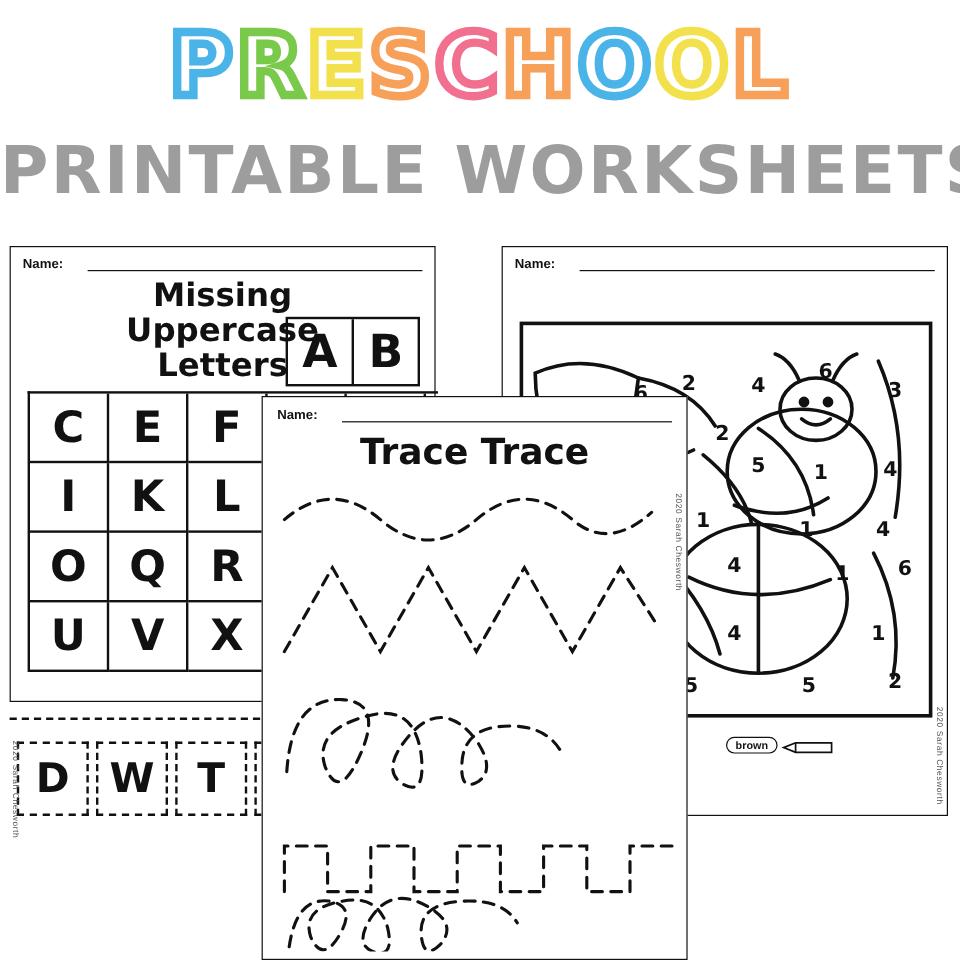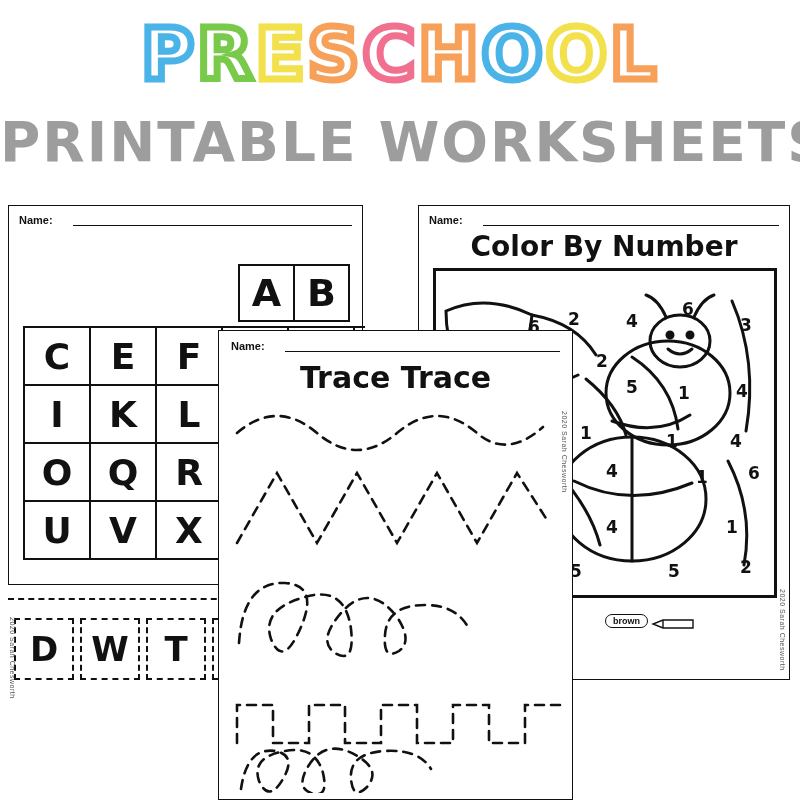--- a/index.html
+++ b/index.html
@@ -267,20 +267,25 @@
   <div id="preschool-title"><span style="-webkit-text-stroke: 7px rgb(74, 179, 232); color: rgb(255, 255, 255);">P</span><span style="-webkit-text-stroke: 7px rgb(121, 201, 74); color: rgb(255, 255, 255);">R</span><span style="-webkit-text-stroke: 7px rgb(242, 225, 76); color: rgb(255, 255, 255);">E</span><span style="-webkit-text-stroke: 7px rgb(247, 160, 90); color: rgb(255, 255, 255);">S</span><span style="-webkit-text-stroke: 7px rgb(242, 112, 143); color: rgb(255, 255, 255);">C</span><span style="-webkit-text-stroke: 7px rgb(247, 160, 90); color: rgb(255, 255, 255);">H</span><span style="-webkit-text-stroke: 7px rgb(74, 179, 232); color: rgb(255, 255, 255);">O</span><span style="-webkit-text-stroke: 7px rgb(242, 225, 76); color: rgb(255, 255, 255);">O</span><span style="-webkit-text-stroke: 7px rgb(247, 160, 90); color: rgb(255, 255, 255);">L</span></div>
   <div id="subtitle">PRINTABLE WORKSHEETS</div>
 </div>
 
 <div class="sheet" id="sheet-missing">
   <div class="pad">
     <div class="name-line">
       <span>Name:</span>
       <span class="rule"></span>
     </div>
+    <div class="sheet-title" id="missing-title">
+      <div>Missing</div>
+      <div>Uppercase</div>
+      <div>Letters</div>
+    </div>
   </div>
   <div id="ab-box">
     <div class="cell">A</div>
     <div class="cell">B</div>
   </div>
   <div id="letter-grid">
     <div class="row">
       <div class="gcell">C</div>
       <div class="gcell">E</div>
       <div class="gcell">F</div>
@@ -320,21 +325,20 @@
   </div>
   <div class="copyright" id="cut-copy">2020 Sarah Chesworth</div>
 </div>
 
 <div class="sheet" id="sheet-color">
   <div class="pad">
     <div class="name-line">
       <span>Name:</span>
       <span class="rule"></span>
     </div>
-    <div class="sheet-title" id="color-title">Color By Number</div>
   </div>
 
   <div id="color-art">
     <svg width="338" height="324" viewBox="0 0 338 324" xmlns="http://www.w3.org/2000/svg">
       <g fill="none" stroke="#111" stroke-width="3" stroke-linecap="round">
 
         <ellipse cx="232" cy="122" rx="62" ry="52"></ellipse>
         <ellipse cx="196" cy="228" rx="74" ry="62"></ellipse>
         <ellipse cx="244" cy="70" rx="30" ry="26"></ellipse>
 

